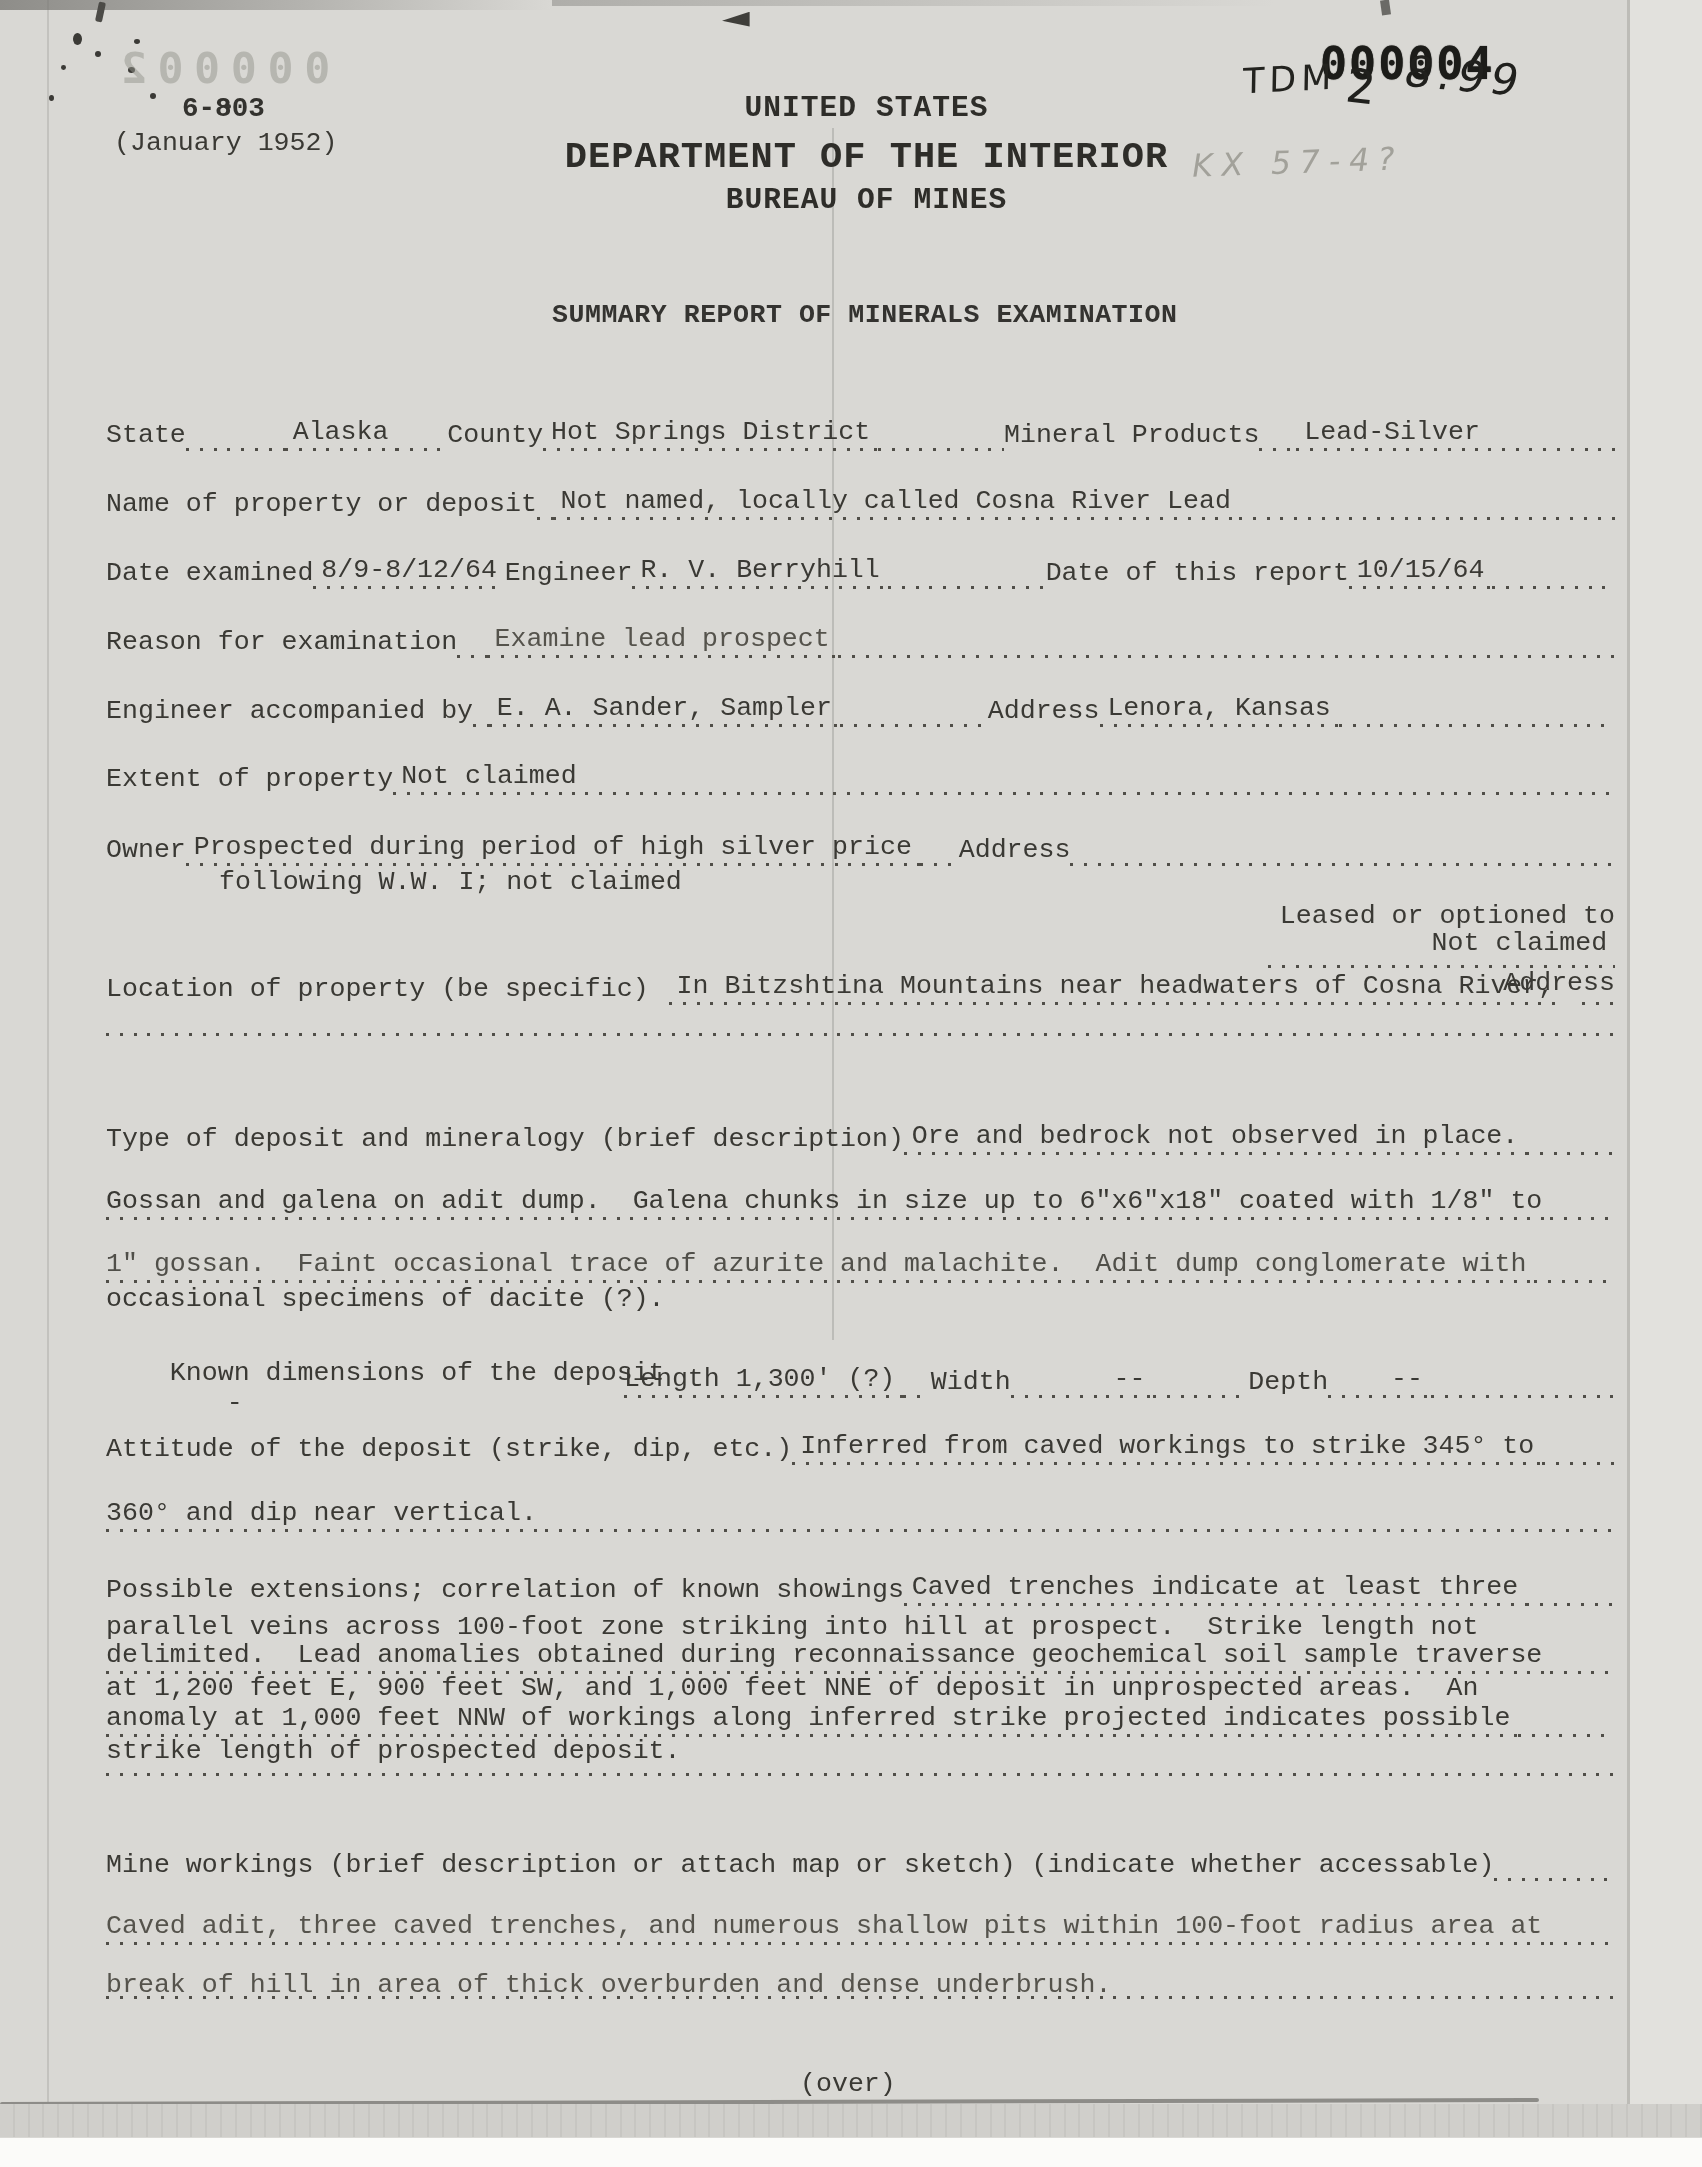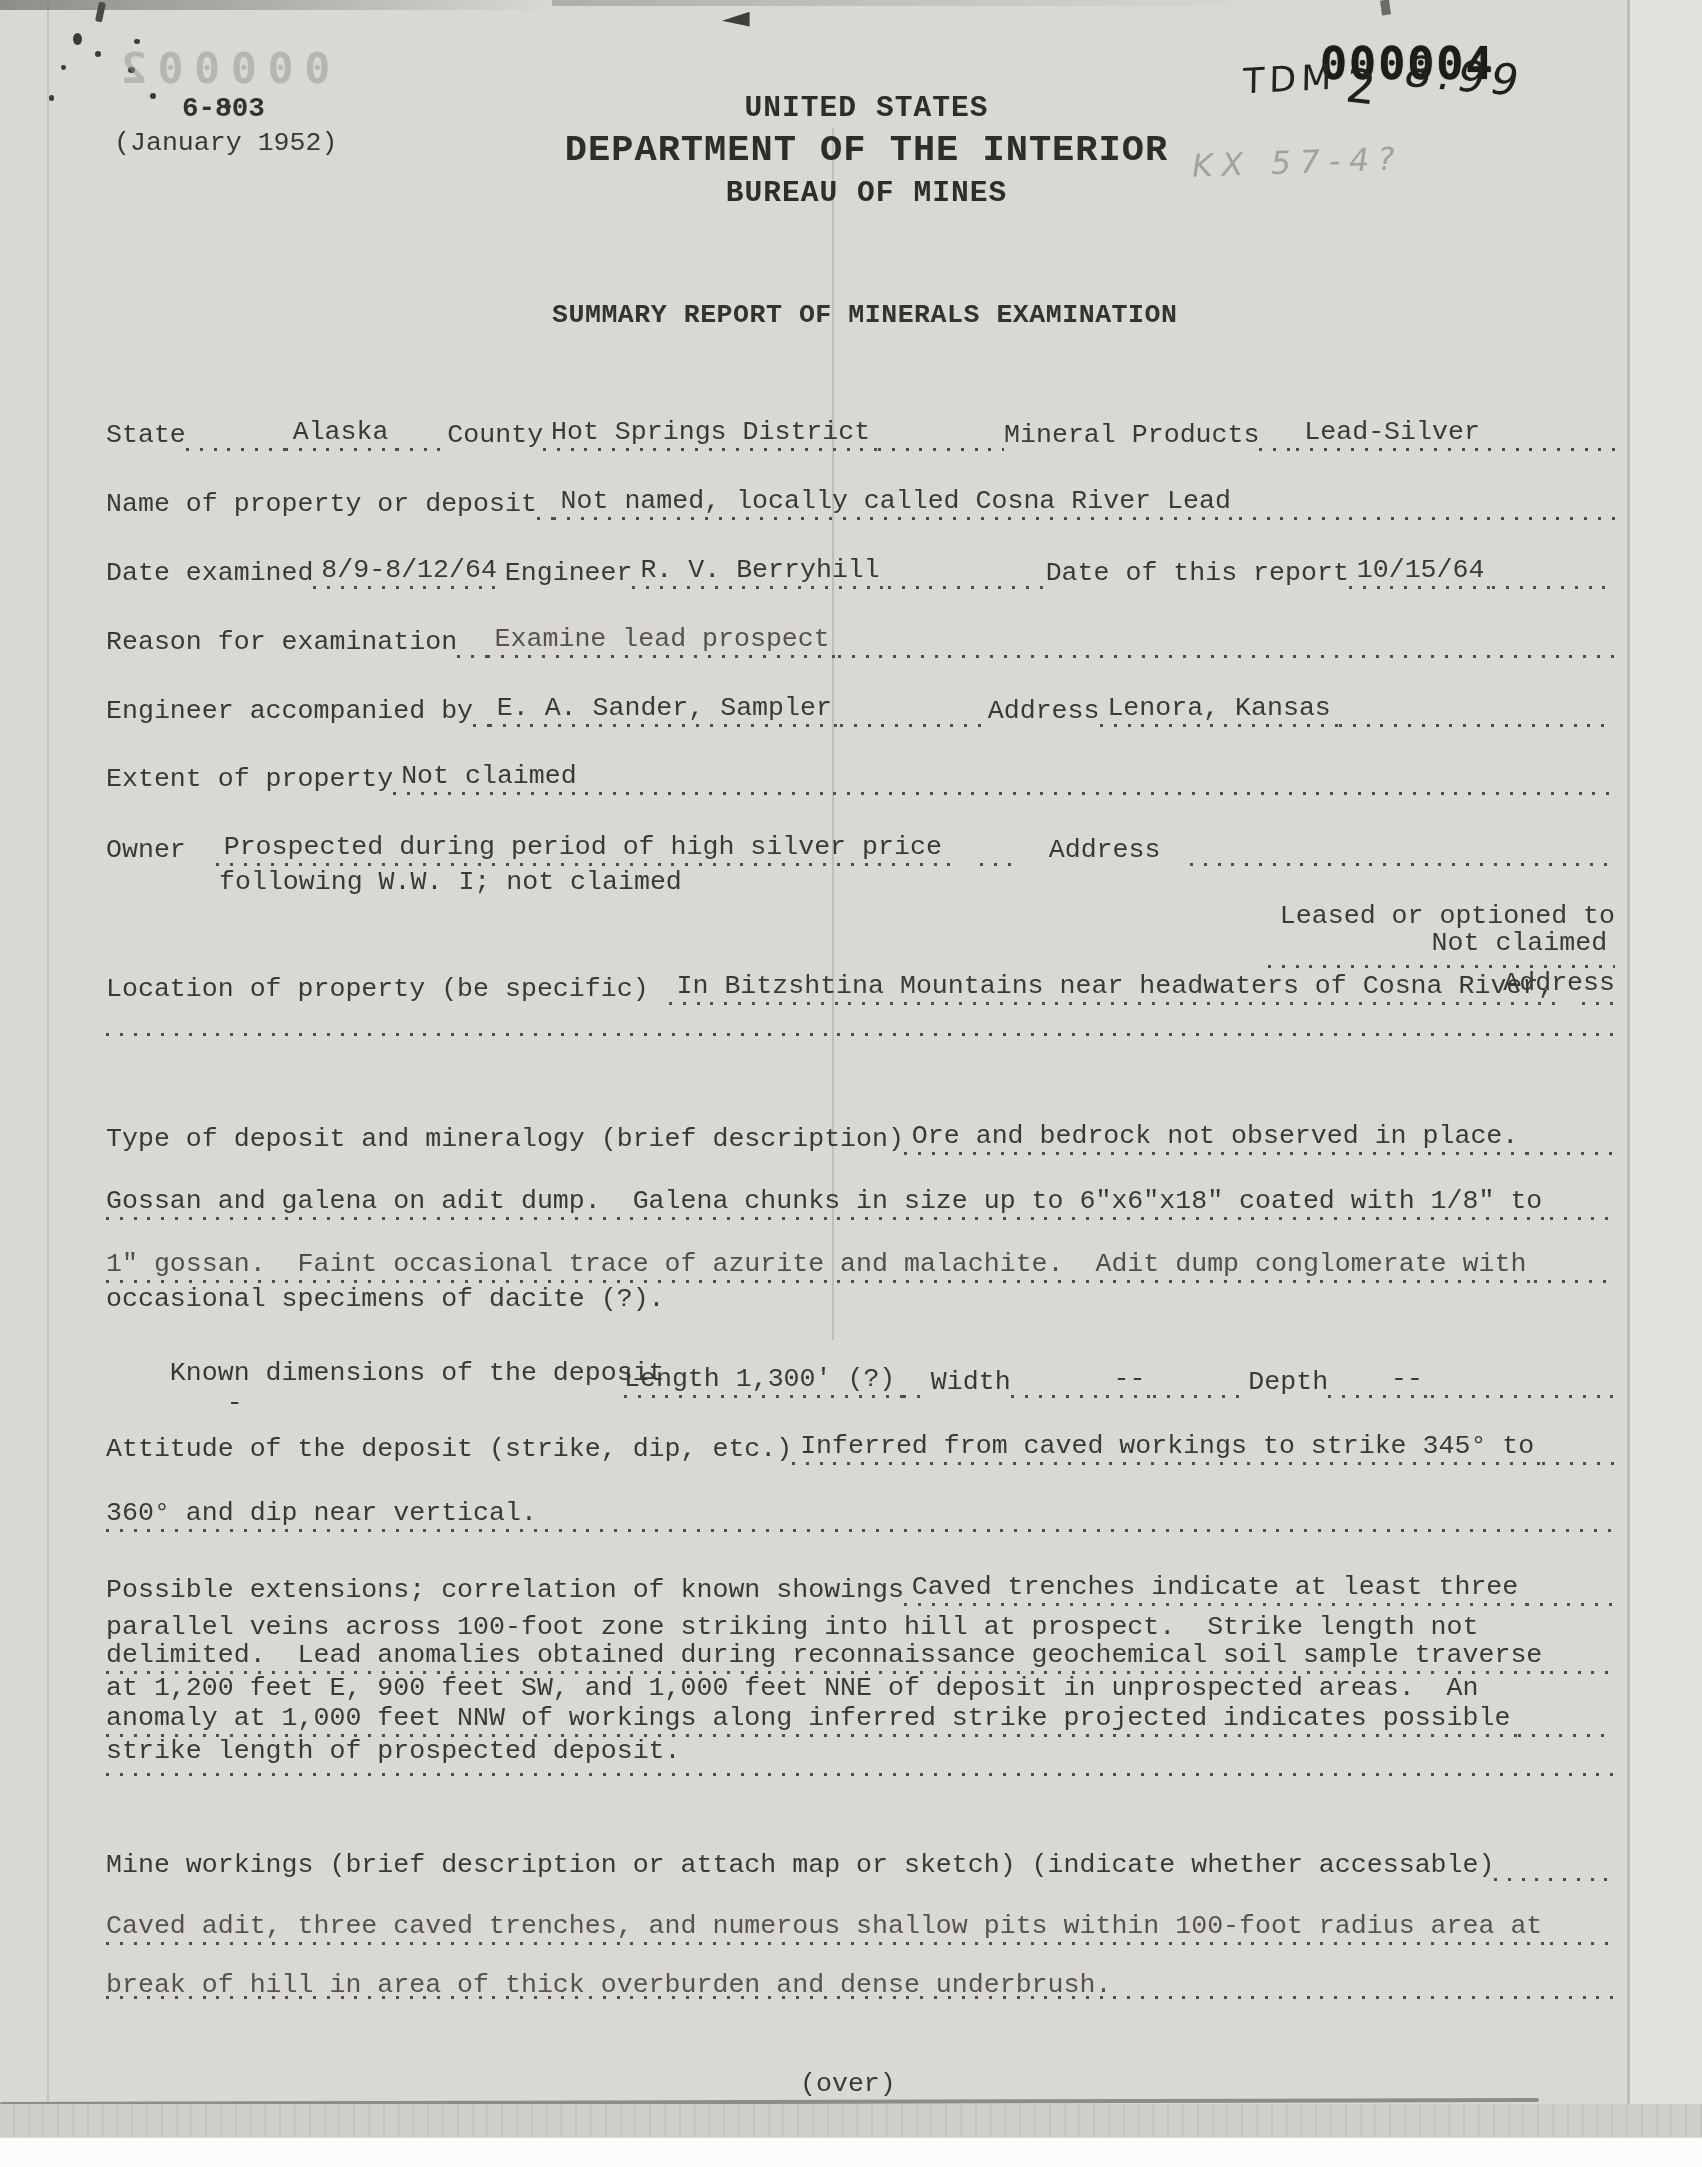--- a/index.html
+++ b/index.html
@@ -13,21 +13,21 @@
         background-position:0 100%;background-size:100% 3px;background-repeat:no-repeat;}
   .fill{flex:0 0 auto;padding:0 7.9px 3px;}
   .lead{flex:0 0 auto;height:3px;}
   .grow{flex:1 1 auto;}
   .pline{position:absolute;font-size:26.6px;line-height:1.15;white-space:pre;}
   .dim{color:#55534c;}
   .dim2{color:#504f49;}
   
   .hdr{position:absolute;left:512px;top:91px;width:709px;text-align:center;font-weight:bold;color:#2e2d29;}
   .hdr .h1{font-size:29.6px;letter-spacing:1px;}
-  .hdr .h2{font-size:37px;margin-top:4px;letter-spacing:1px;}
+  .hdr .h2{font-size:37px;margin-top:11px;letter-spacing:1px;}
   .hdr .h3{font-size:29.6px;margin-top:4.9px;letter-spacing:1px;}
   .formno{position:absolute;left:182px;top:93px;font-size:27.6px;font-weight:bold;color:#33322e;}
   .formdate{position:absolute;left:114px;top:128px;font-size:26.6px;color:#3a3934;}
   .title{position:absolute;left:552px;top:300px;font-size:26.6px;font-weight:bold;letter-spacing:0.5px;color:#343330;}
   .over{position:absolute;left:800px;top:2069px;font-size:26.6px;color:#3a3934;}
   
   .tdm{position:absolute;left:1243px;top:59px;font-family:"DejaVu Sans",sans-serif;font-size:35px;
        letter-spacing:4.9px;color:#23231f;transform:rotate(-3deg) skewX(-4deg);}
   .stamp{position:absolute;left:1320px;top:37px;font-family:"DejaVu Sans Mono",monospace;font-weight:bold;
          font-size:45px;letter-spacing:2px;color:#1c1c19;text-shadow:0 0 1px #1c1c19;}
@@ -148,21 +148,21 @@
     <span class="fill dots">Lenora, Kansas</span>
     <span class="lead dots grow"></span>
   </div>
 
   <div class="fline" style="top:761px;">
     <span class="lbl">Extent of property</span>
     <span class="fill dots">Not claimed</span>
     <span class="lead dots grow"></span>
   </div>
 
-  <div class="fline" style="top:832px;gap:30px;">
+  <div class="fline" style="top:832px;">
     <span class="lbl">Owner</span>
     <span class="fill dots">Prospected during period of high silver price</span>
     <span class="lead dots" style="width:39px;"></span>
     <span class="lbl">Address</span>
     <span class="lead dots grow"></span>
   </div>
   <div class="pline" style="left:219px;top:867px;">following W.W. I; not claimed</div>
 
   <div class="fline" style="top:901px;flex-direction:column;">
     <span class="lbl">Leased or optioned to</span>

